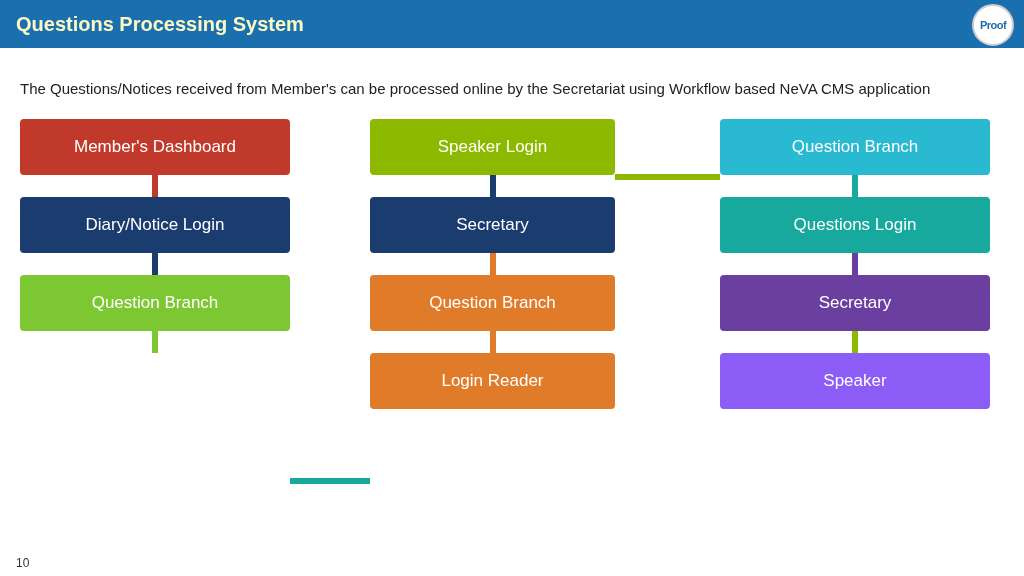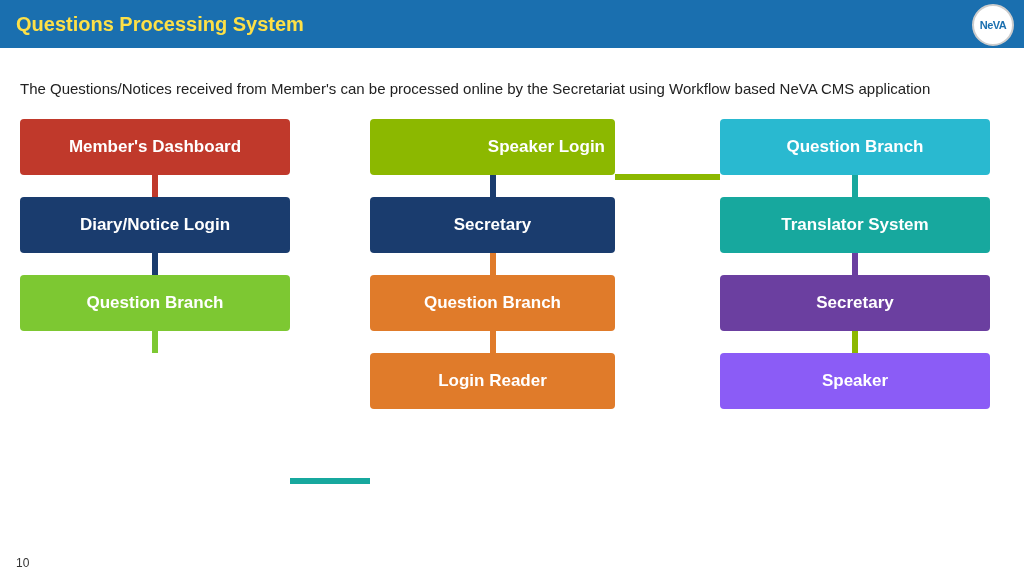--- a/index.html
+++ b/index.html
@@ -15,21 +15,21 @@
     
     .header {
       background: #1a6faf;
       height: 48px;
       display: flex;
       align-items: center;
       padding: 0 16px;
       position: relative;
     }
     .header-title {
-      color: #fde047;
+      color: #fef9c3;
       font-size: 20px;
       font-weight: 600;
       text-align: right;
     }
     .logo-circle {
       position: absolute;
       right: 10px;
       top: 4px;
       width: 42px;
       height: 42px;
@@ -79,30 +79,30 @@
     .col-left { left: 20px; width: 270px; }
     .col-center { left: 370px; width: 245px; }
     .col-right { left: 720px; width: 270px; }
 
     
     .box {
       width: 100%;
       padding: 18px 10px;
       text-align: center;
       font-size: 17px;
-      font-weight: 700;
+      font-weight: 400;
       color: #fff;
       border-radius: 4px;
       position: relative;
     }
     .box-red { background: #c0392b; }
     .box-darkblue { background: #1a3c6e; }
     .box-green { background: #7dc832; color: #fff; }
     .box-teal { background: #17a89e; }
-    .box-olive { background: #8cb800; text-align: right; }
+    .box-olive { background: #8cb800; }
     .box-orange { background: #e07b2a; }
     .box-orange2 { background: #e07b2a; }
     .box-cyan { background: #29b9d0; }
     .box-purple { background: #6b3fa0; }
     .box-lime { background: #8b5cf6; }
 
     
     .vconn {
       width: 14px;
       height: 22px;
@@ -144,21 +144,21 @@
       font-size: 12px;
       color: #333;
     }
   </style>
 </head>
 <body>
 
 <div class="header">
   <span class="header-title">Questions Processing System</span>
   <div class="logo-circle">
-    <span class="logo-text">NeVA</span>
+    <span class="logo-text">Proof</span>
   </div>
 </div>
 
 <div class="description">The Questions/Notices received from Member's can be processed online by the Secretariat using Workflow based NeVA CMS application</div>
 
 <div class="diagram">
 
   <svg class="svg-overlay">
 
     <line x1="290" y1="372" x2="370" y2="372" stroke="#17a89e" stroke-width="6"></line>
@@ -199,21 +199,21 @@
       <span>Login Reader</span>
     </div>
   </div>
 
   <div class="col col-right">
     <div class="box box-cyan">
       <span>Question Branch</span>
     </div>
     <div class="vconn vconn-teal"></div>
     <div class="box box-teal">
-      <span>Translator System</span>
+      <span>Questions Login</span>
     </div>
     <div class="vconn vconn-purple"></div>
     <div class="box box-purple">
       <span>Secretary</span>
     </div>
     <div class="vconn vconn-lime"></div>
     <div class="box box-lime">
       <span>Speaker</span>
     </div>
   </div>

